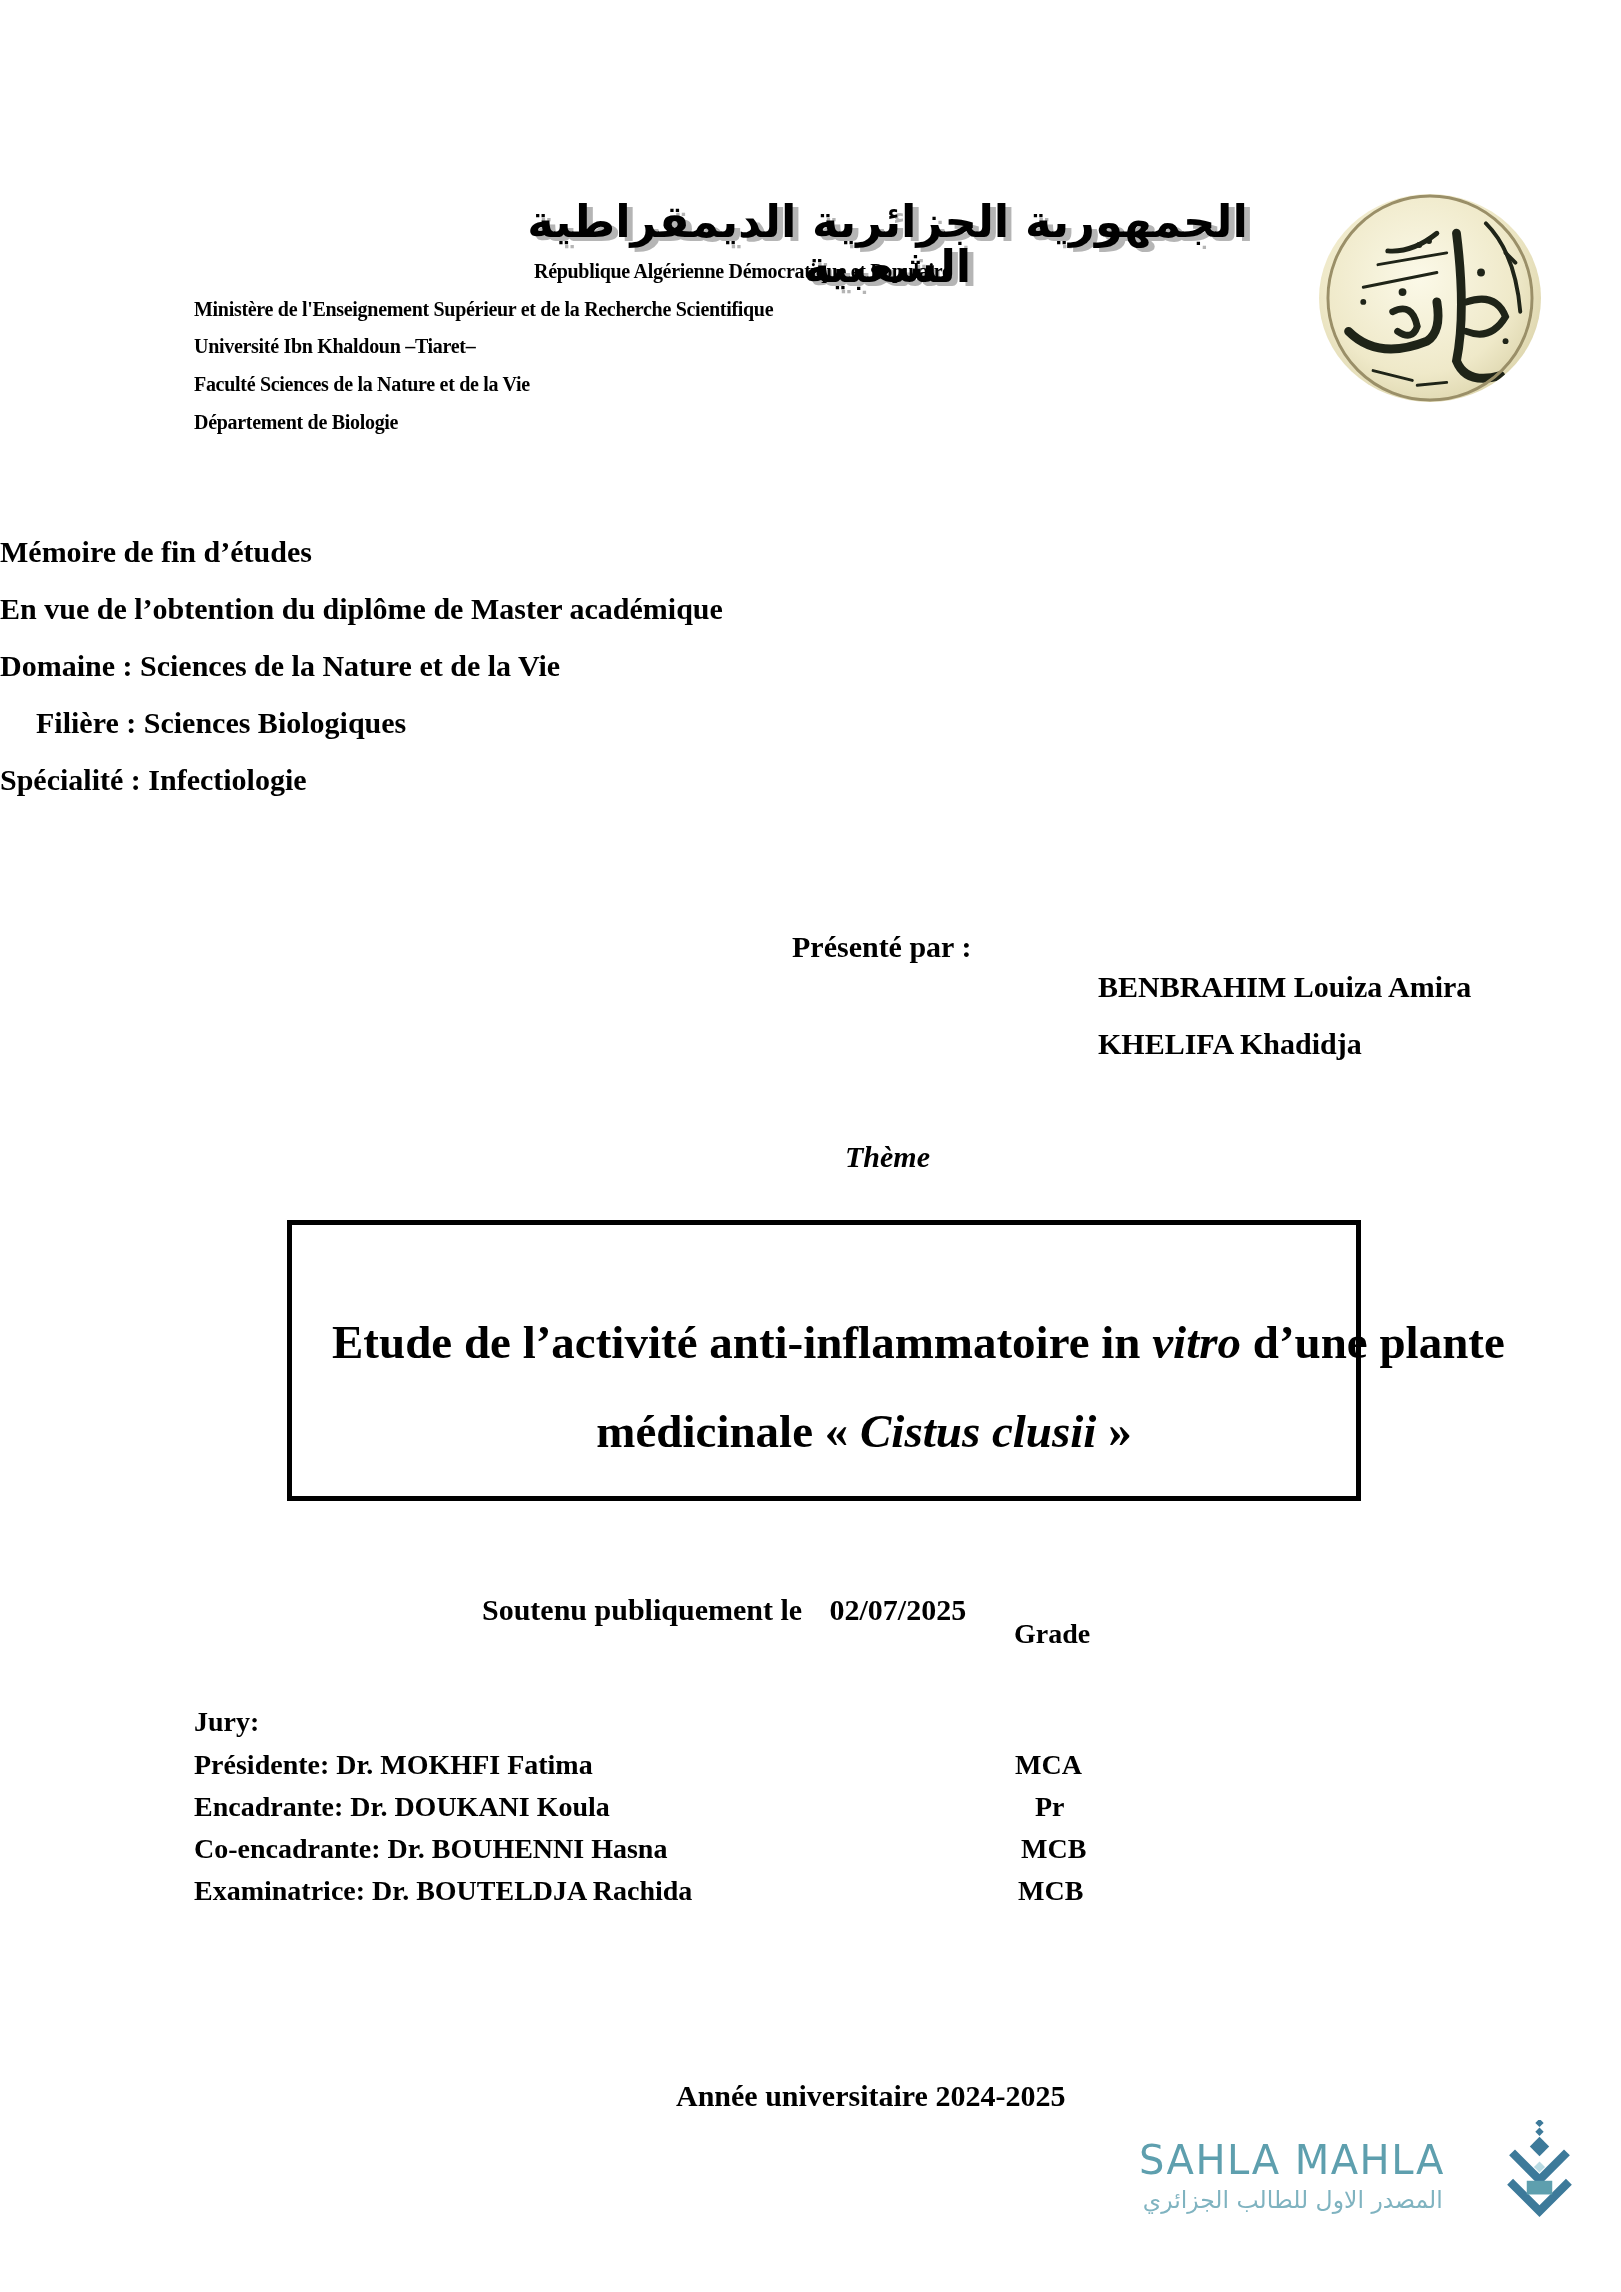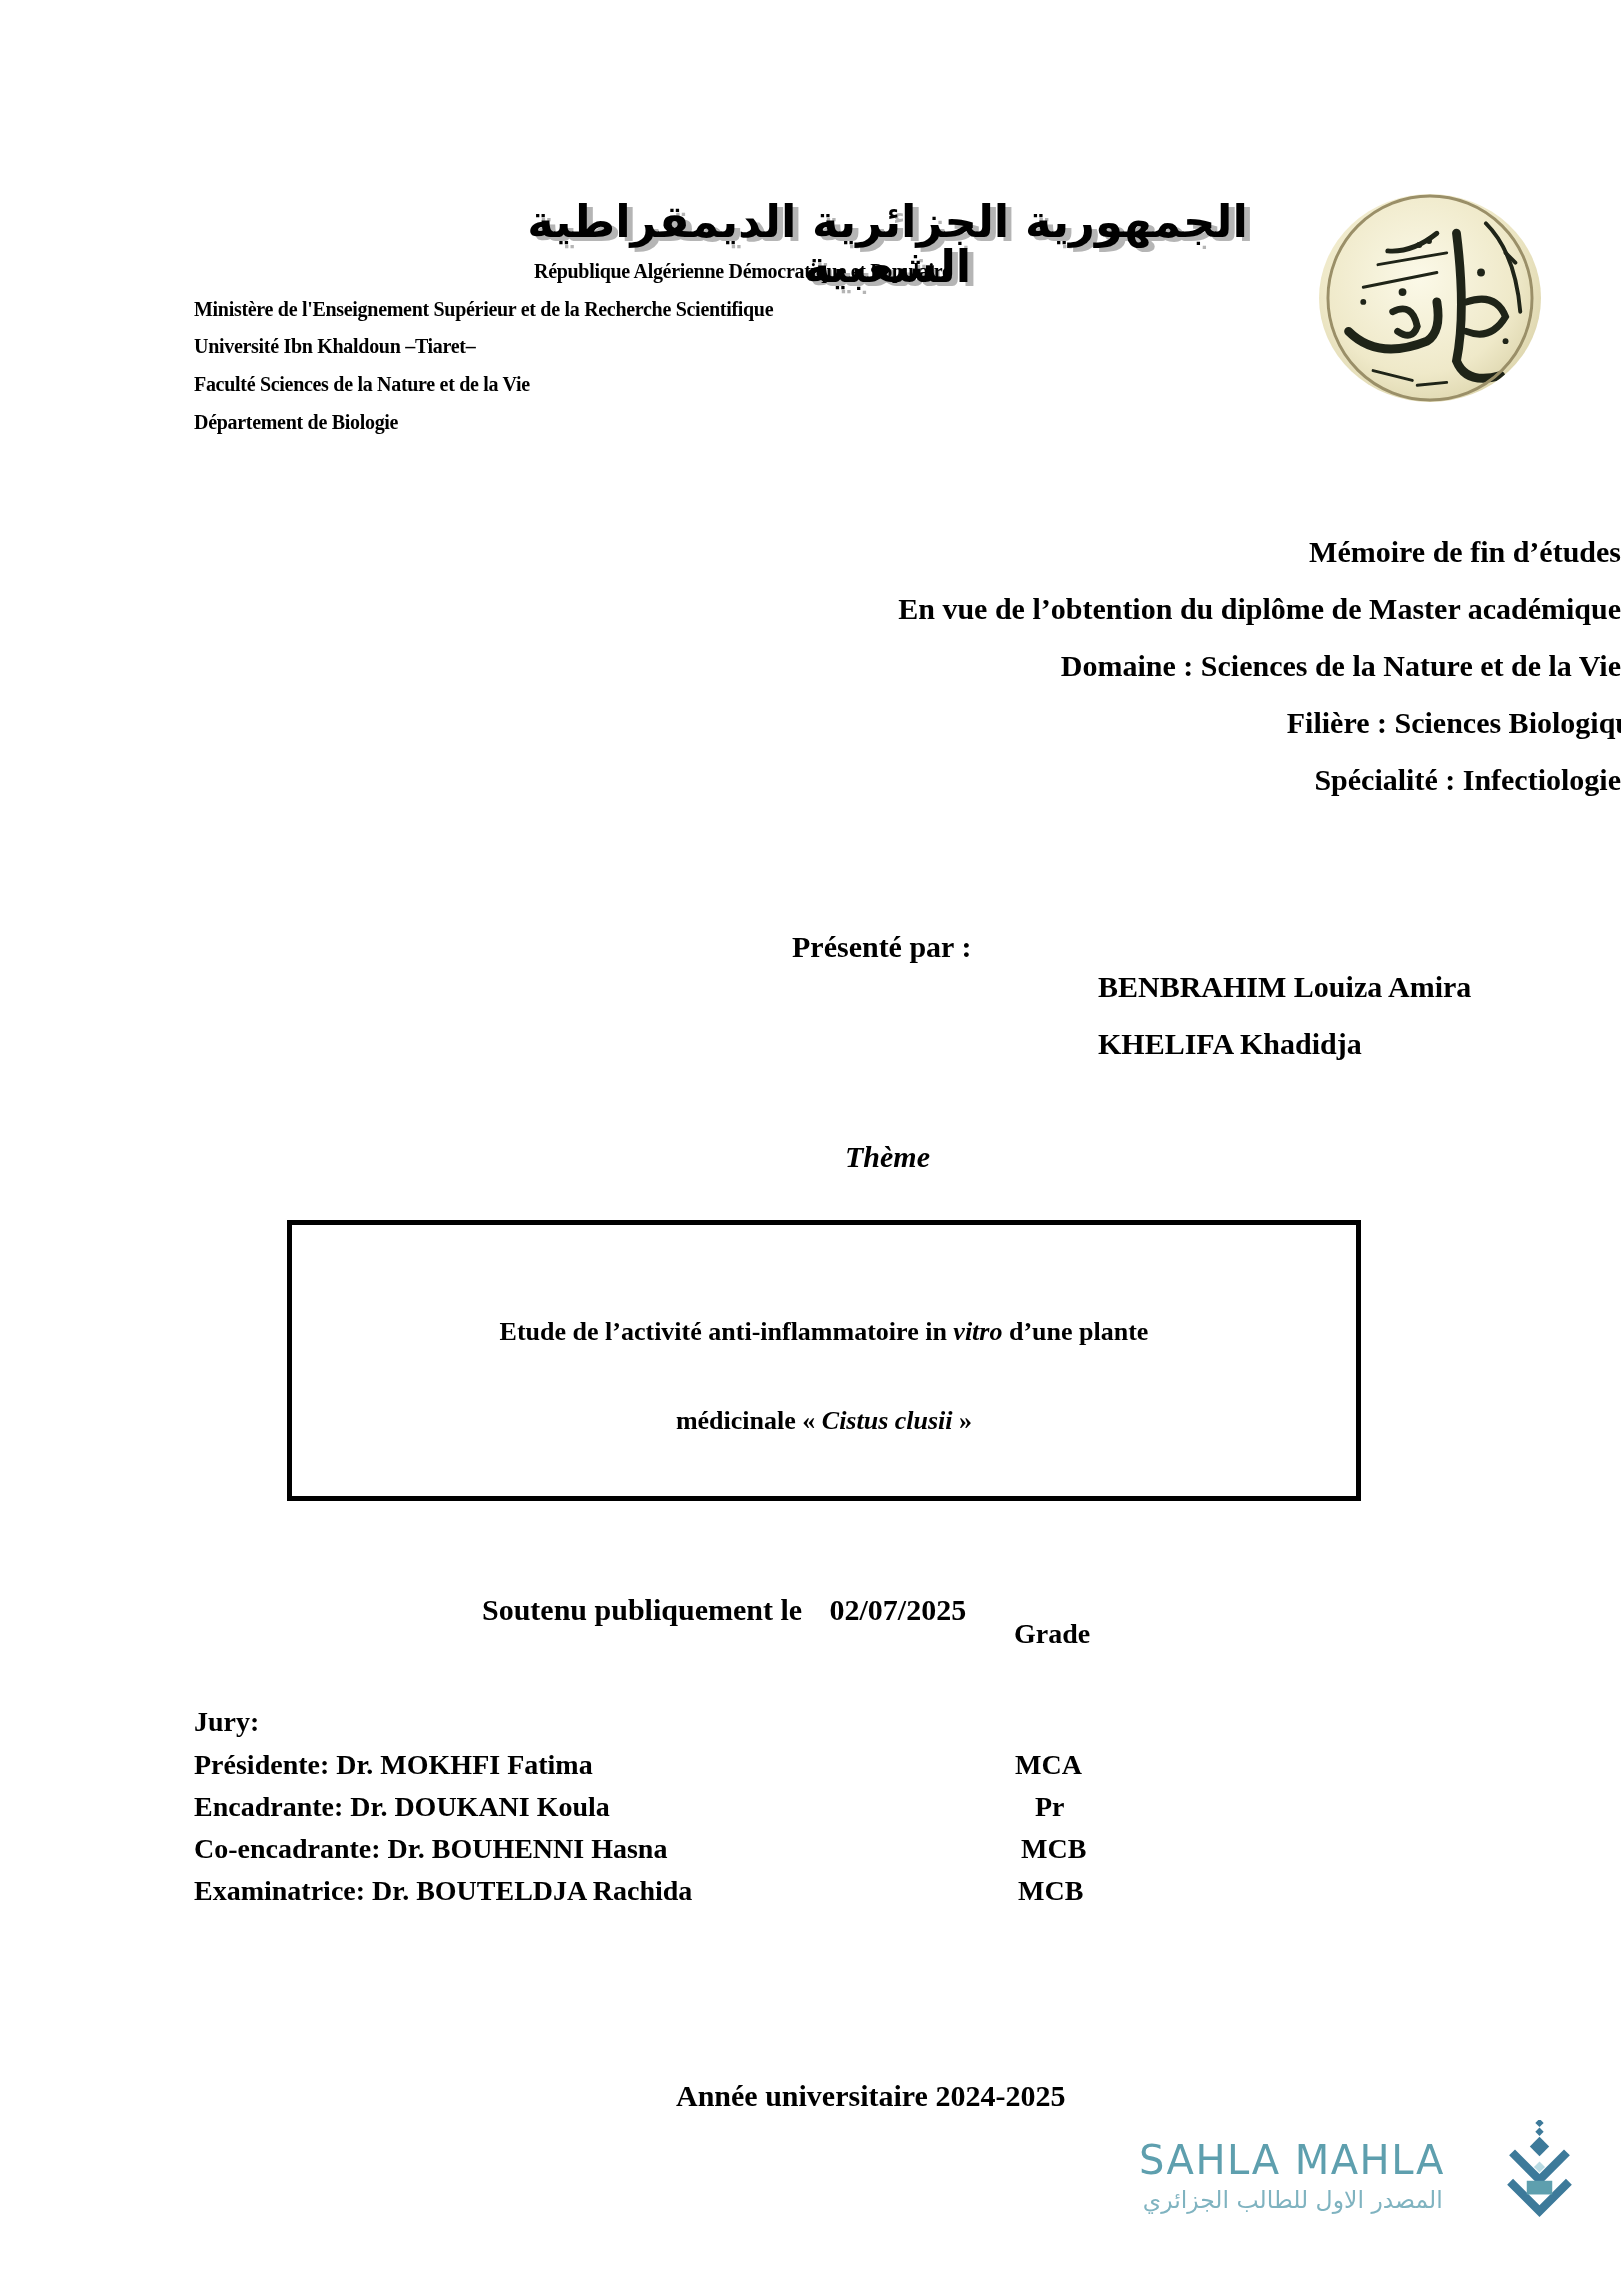--- a/index.html
+++ b/index.html
@@ -1,26 +1,26 @@
 <!DOCTYPE html>
 <html><head>
 <meta charset="utf-8">
 <style>
   html, body { margin: 0; padding: 0; background: #ffffff; }
   body { width: 1621px; height: 2293px; position: relative; overflow: hidden; }
   .page { position: absolute; left: 0; top: 0; width: 1621px; height: 2293px; background: #ffffff; color: #000; font-family: "Liberation Serif", "DejaVu Serif", serif; }
   .t { position: absolute; white-space: nowrap; font-weight: bold; line-height: 1; }
   .hdr { font-size: 20px; letter-spacing: -0.3px; }
   .arabic { position: absolute; left: 461px; top: 199px; width: 853px; text-align: center; font-family: "DejaVu Sans", sans-serif; font-weight: bold; font-size: 45px; line-height: 1; color: #000; direction: rtl; text-shadow: 5.9px 3.9px 0 #b5b5b5; letter-spacing: 1px; }
-  .center { left: 0; width: 1621px; text-align: right; }
+  .center { left: 0; width: 1621px; text-align: left; }
   .mid { font-size: 30px; }
   .logo-ut { position: absolute; left: 1319px; top: 194px; width: 222px; height: 208px; border-radius: 50%; background: radial-gradient(circle at 45% 40%, #fbf9e8 0%, #efe9c9 55%, #d7cfa4 85%, #bfb38a 100%); overflow: hidden; }
   .logo-ut svg { position: absolute; left: 0; top: 0; }
   .box { position: absolute; left: 287px; top: 1220px; width: 1064px; height: 271px; border: 5.9px solid #000; box-sizing: content-box; }
-  .box-line { position: absolute; left: 0; width: 100%; text-align: center; font-weight: bold; font-size: 26px; line-height: 1; white-space: nowrap; }
+  .box-line { position: absolute; left: 0; width: 100%; text-align: center; font-weight: bold; font-size: 47px; line-height: 1; white-space: nowrap; padding-left: 40px; }
   .it { font-style: italic; }
   .jury { font-size: 28px; }
   .sahla { position: absolute; left: 1135px; top: 2120px; width: 451px; height: 108px; }
   .sahla-text { position: absolute; left: 3.9px; top: 19.6px; font-family: "DejaVu Sans", sans-serif; font-size: 40px; color: #5e9fae; letter-spacing: 1.5px; line-height: 1; white-space: nowrap; }
   .sahla-ar { position: absolute; left: 7.8px; top: 69px; font-family: "DejaVu Sans", sans-serif; font-size: 23.5px; color: #7fb3c0; direction: rtl; line-height: 1; white-space: nowrap; width: 363px; text-align: left; }
   .sahla-mark { position: absolute; left: 370px; top: 0px; }
 </style>
 </head>
 <body>
 

